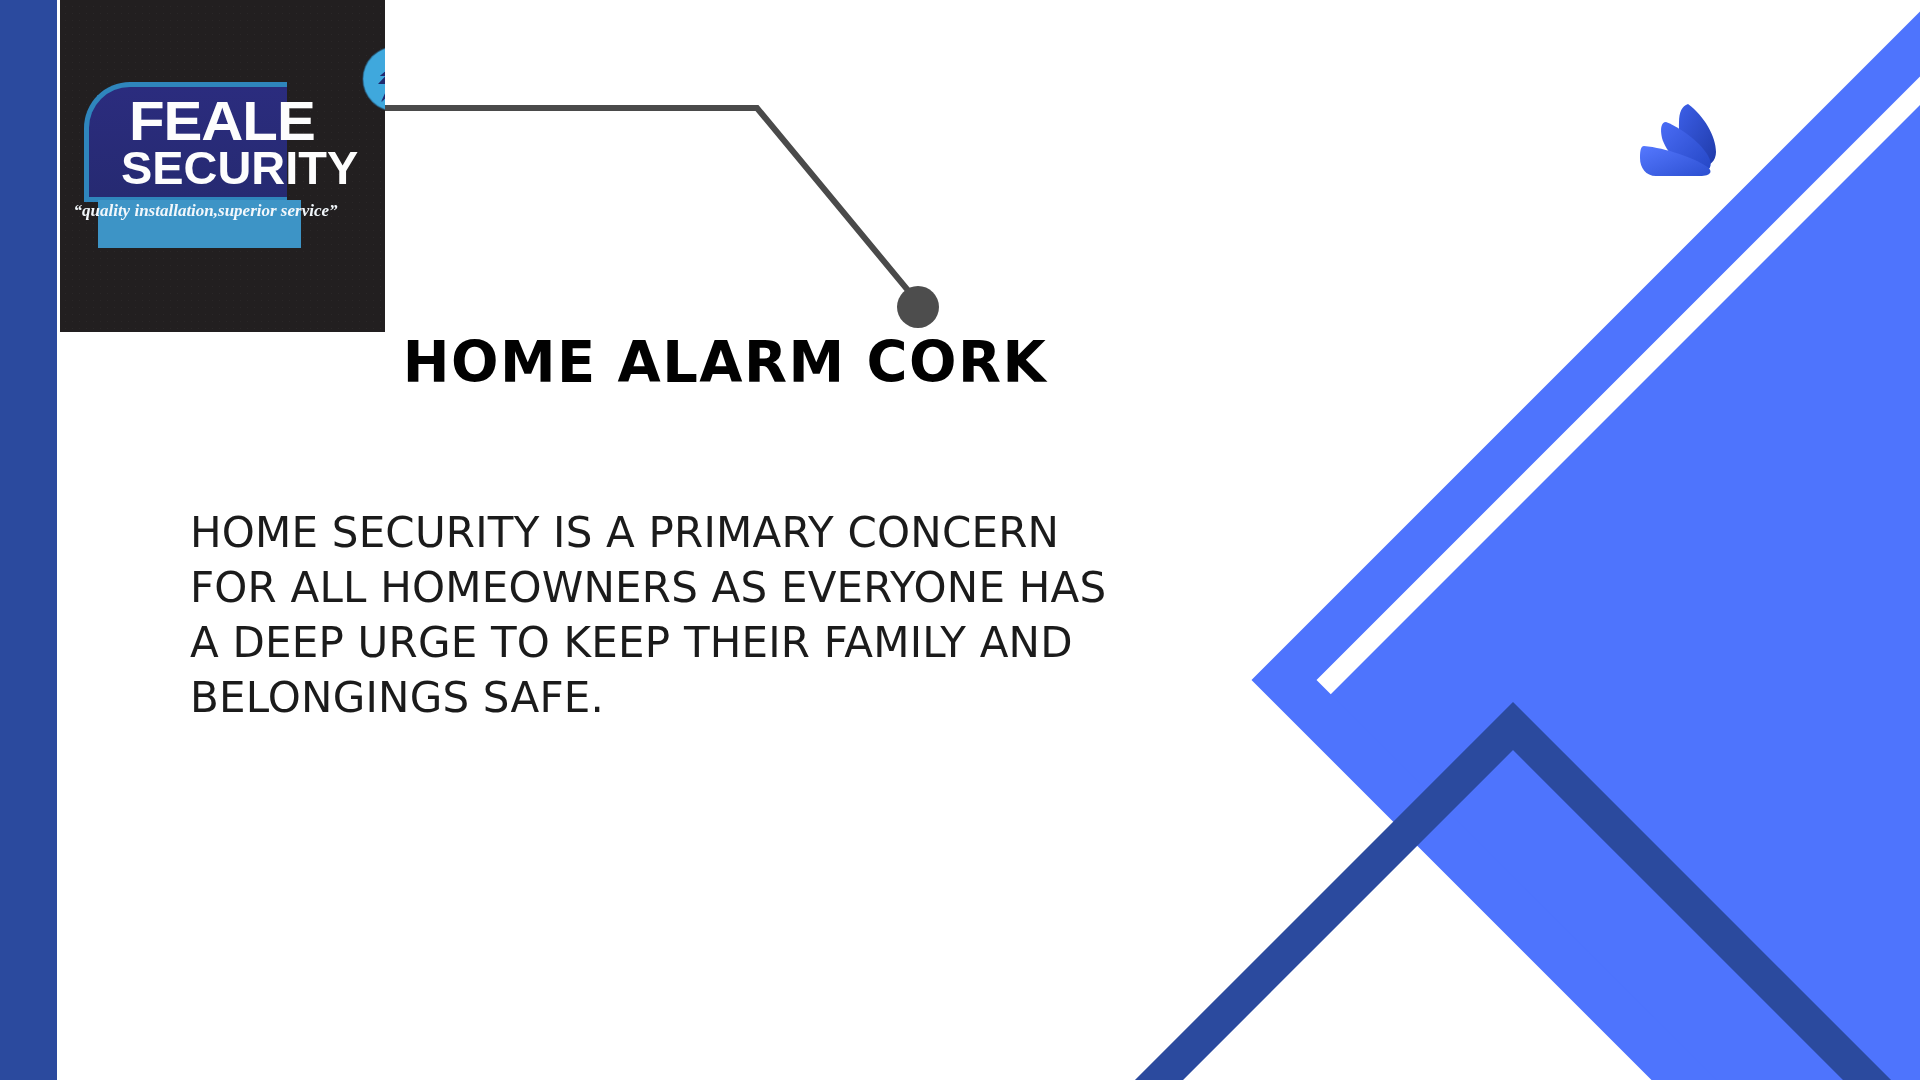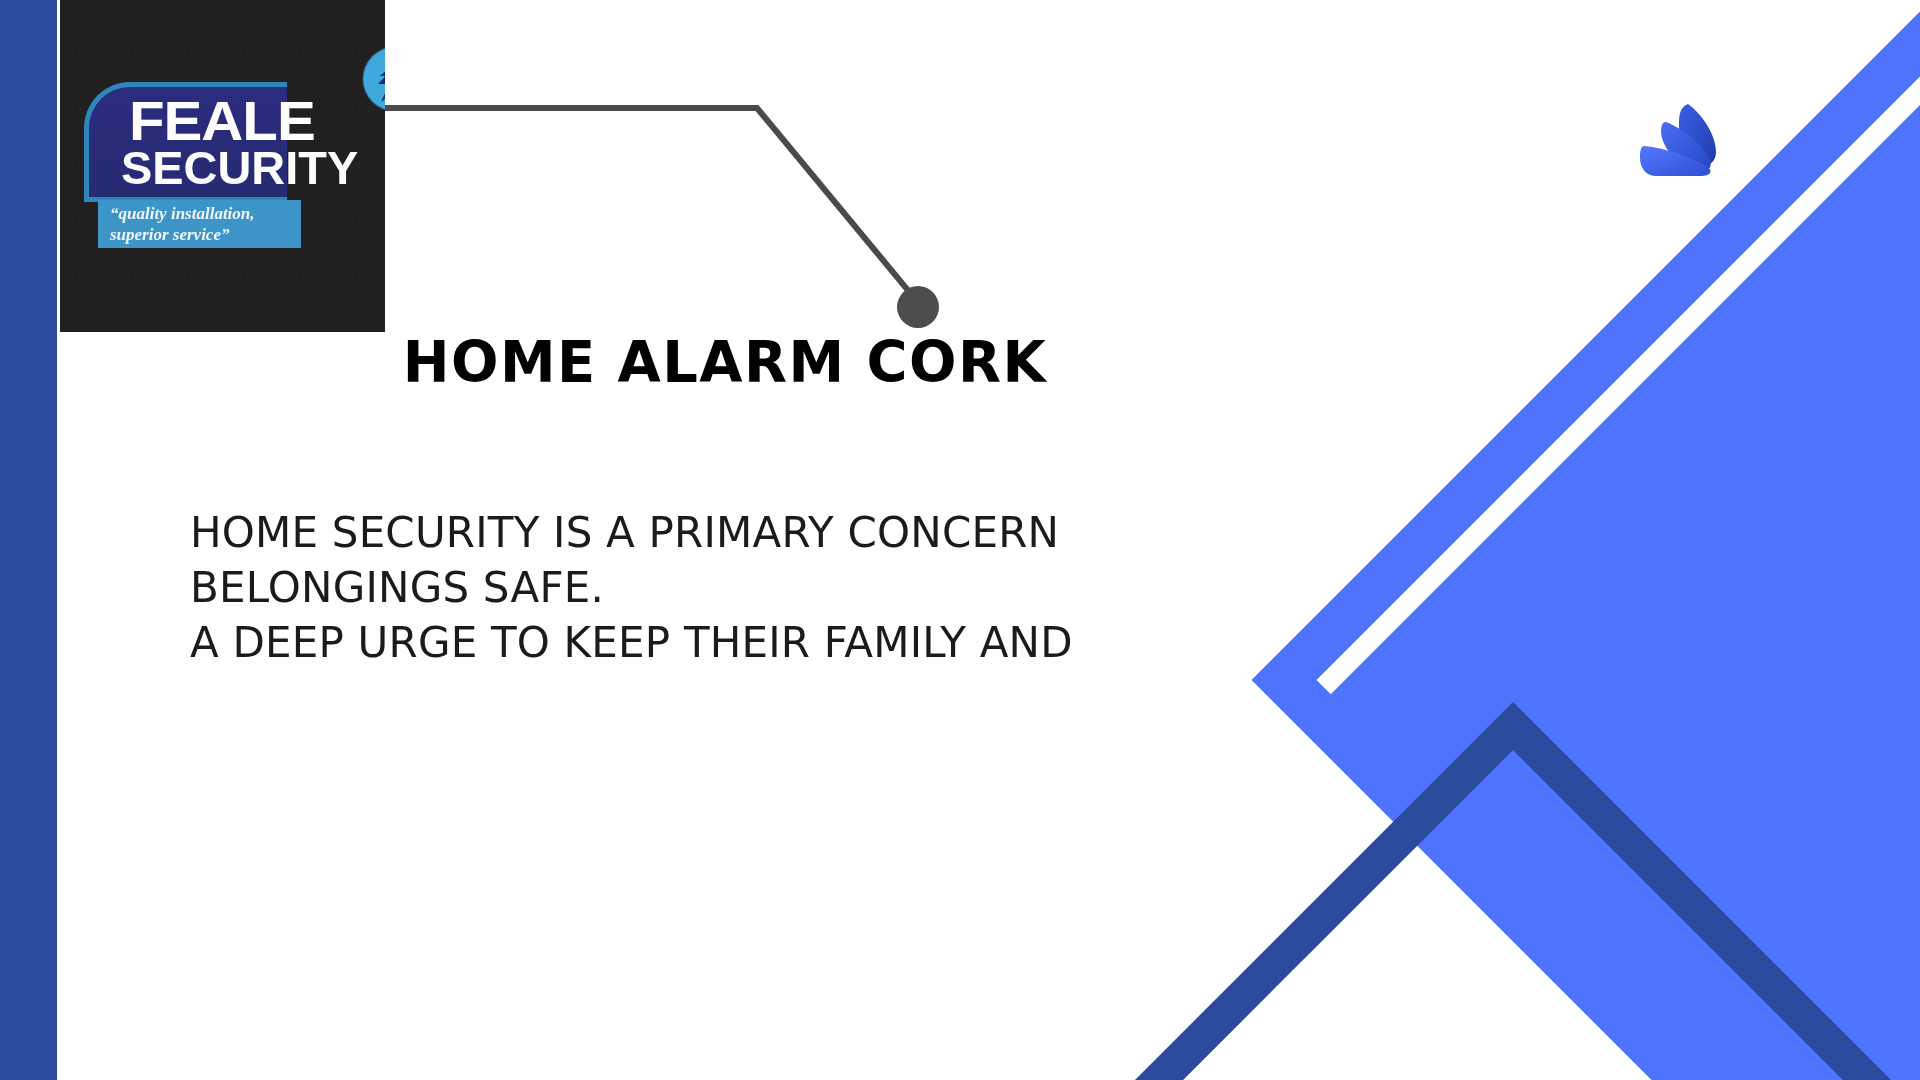--- a/index.html
+++ b/index.html
@@ -29,21 +29,21 @@
       border-radius:46px 0 0 0;box-sizing:border-box;}
   .logo-word1{position:absolute;left:40px;top:6px;font-weight:700;font-size:56px;
       line-height:56px;color:#fdfdfd;letter-spacing:-1px;
       font-family:"Liberation Sans","DejaVu Sans",sans-serif;
       transform:scaleX(1.04);transform-origin:left top;}
   .logo-word2{position:absolute;left:32px;top:58px;font-weight:700;font-size:46px;
       line-height:46px;color:#fdfdfd;letter-spacing:0px;
       font-family:"Liberation Sans","DejaVu Sans",sans-serif;
       transform:scaleX(1.02);transform-origin:left top;}
   .logo-tagline{position:absolute;left:38px;top:200px;width:203px;height:48px;
-      background:#3d94c6;display:flex;flex-direction:column;justify-content:center;
+      background:#3d94c6;display:flex;flex-direction:row;justify-content:center;
       padding-left:12px;box-sizing:border-box;}
   .logo-tagline span{display:block;font-family:"Liberation Serif","DejaVu Serif",serif;
       font-style:italic;font-weight:700;font-size:17px;line-height:21px;color:#f2f7fb;
       white-space:nowrap;}
   .bolt-badge{position:absolute;left:300px;top:44px;width:70px;height:70px;}
 
   
   #connector{position:absolute;left:0;top:0;width:1920px;height:400px;}
 
   
@@ -124,17 +124,18 @@
       <path d="M39 10 L20 33 L31 33 L24 43 L26 31 L15 31 L34 9 Z" fill="#1e2470" opacity="0"></path>
       <path d="M44 12 L20 32 L32 32 L44 32 L22 58 L30 40 L18 40 Z" fill="#1f2a6e"></path>
       <path d="M44 12 L20 32 L33 32 L21 58 L46 35 L33 35 Z" fill="#222a70"></path>
     </svg>
   </div>
 
   <div class="title">HOME ALARM CORK</div>
 
   <div class="body-copy">
     <span class="ln">HOME SECURITY IS A PRIMARY CONCERN</span>
+    <span class="ln">FOR ALL HOMEOWNERS AS EVERYONE HAS</span>
+    <span class="ln">A DEEP URGE TO KEEP THEIR FAMILY AND</span>
     <span class="ln">BELONGINGS SAFE.</span>
-    <span class="ln">A DEEP URGE TO KEEP THEIR FAMILY AND</span>
   </div>
 
 </div>
 
 </body></html>

